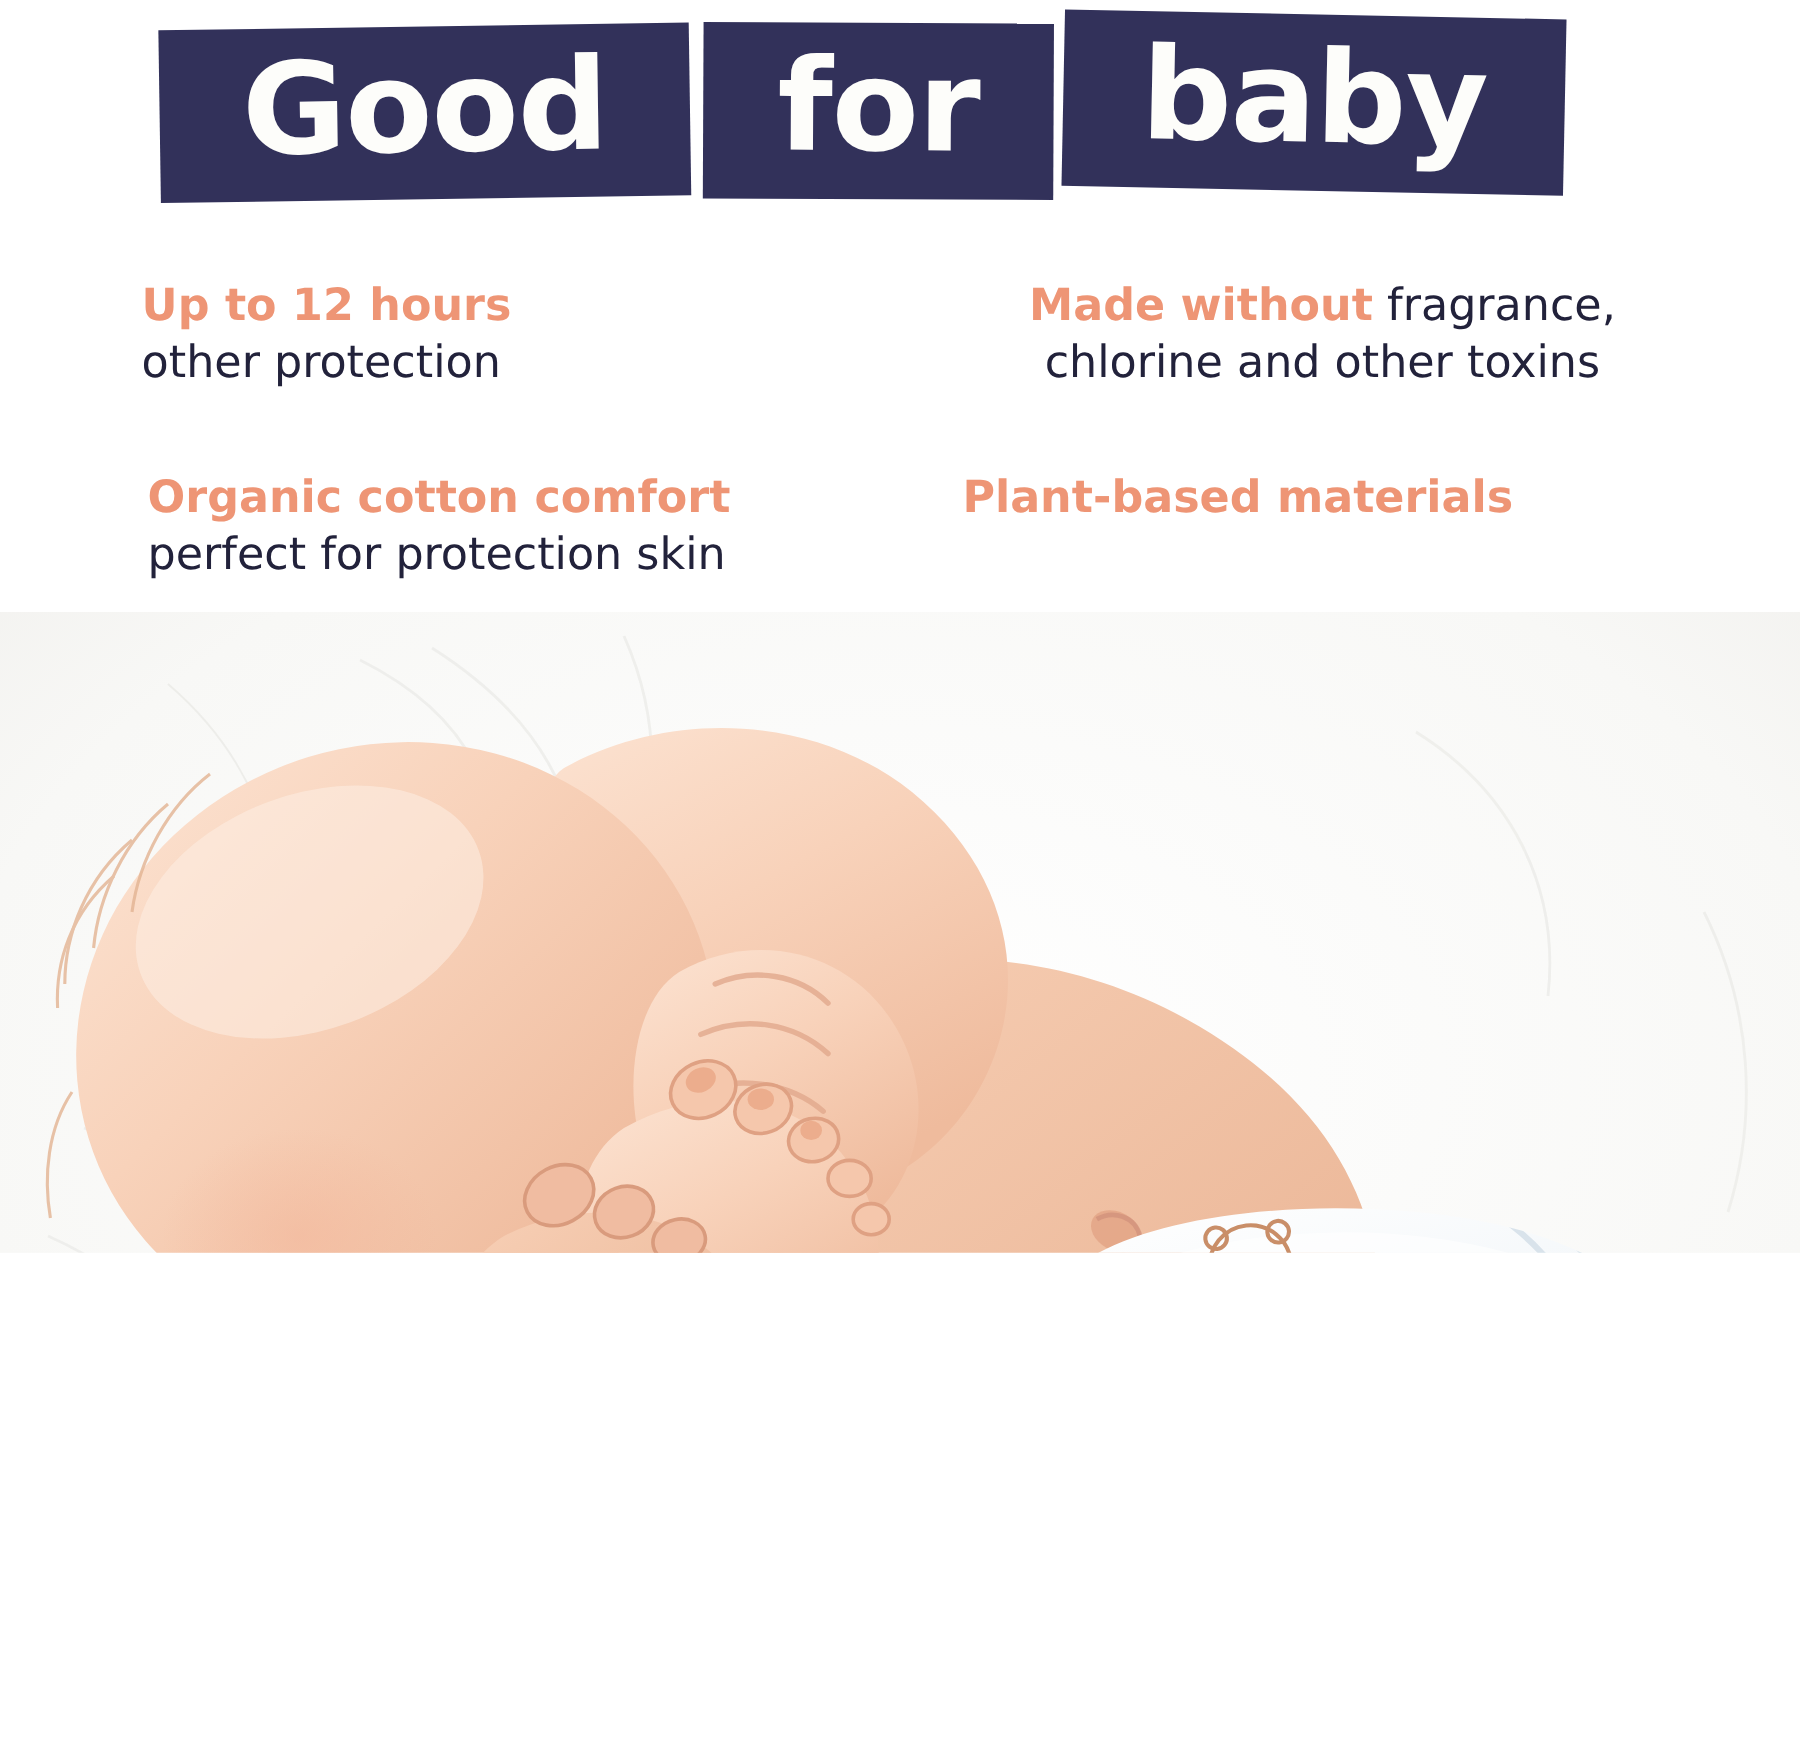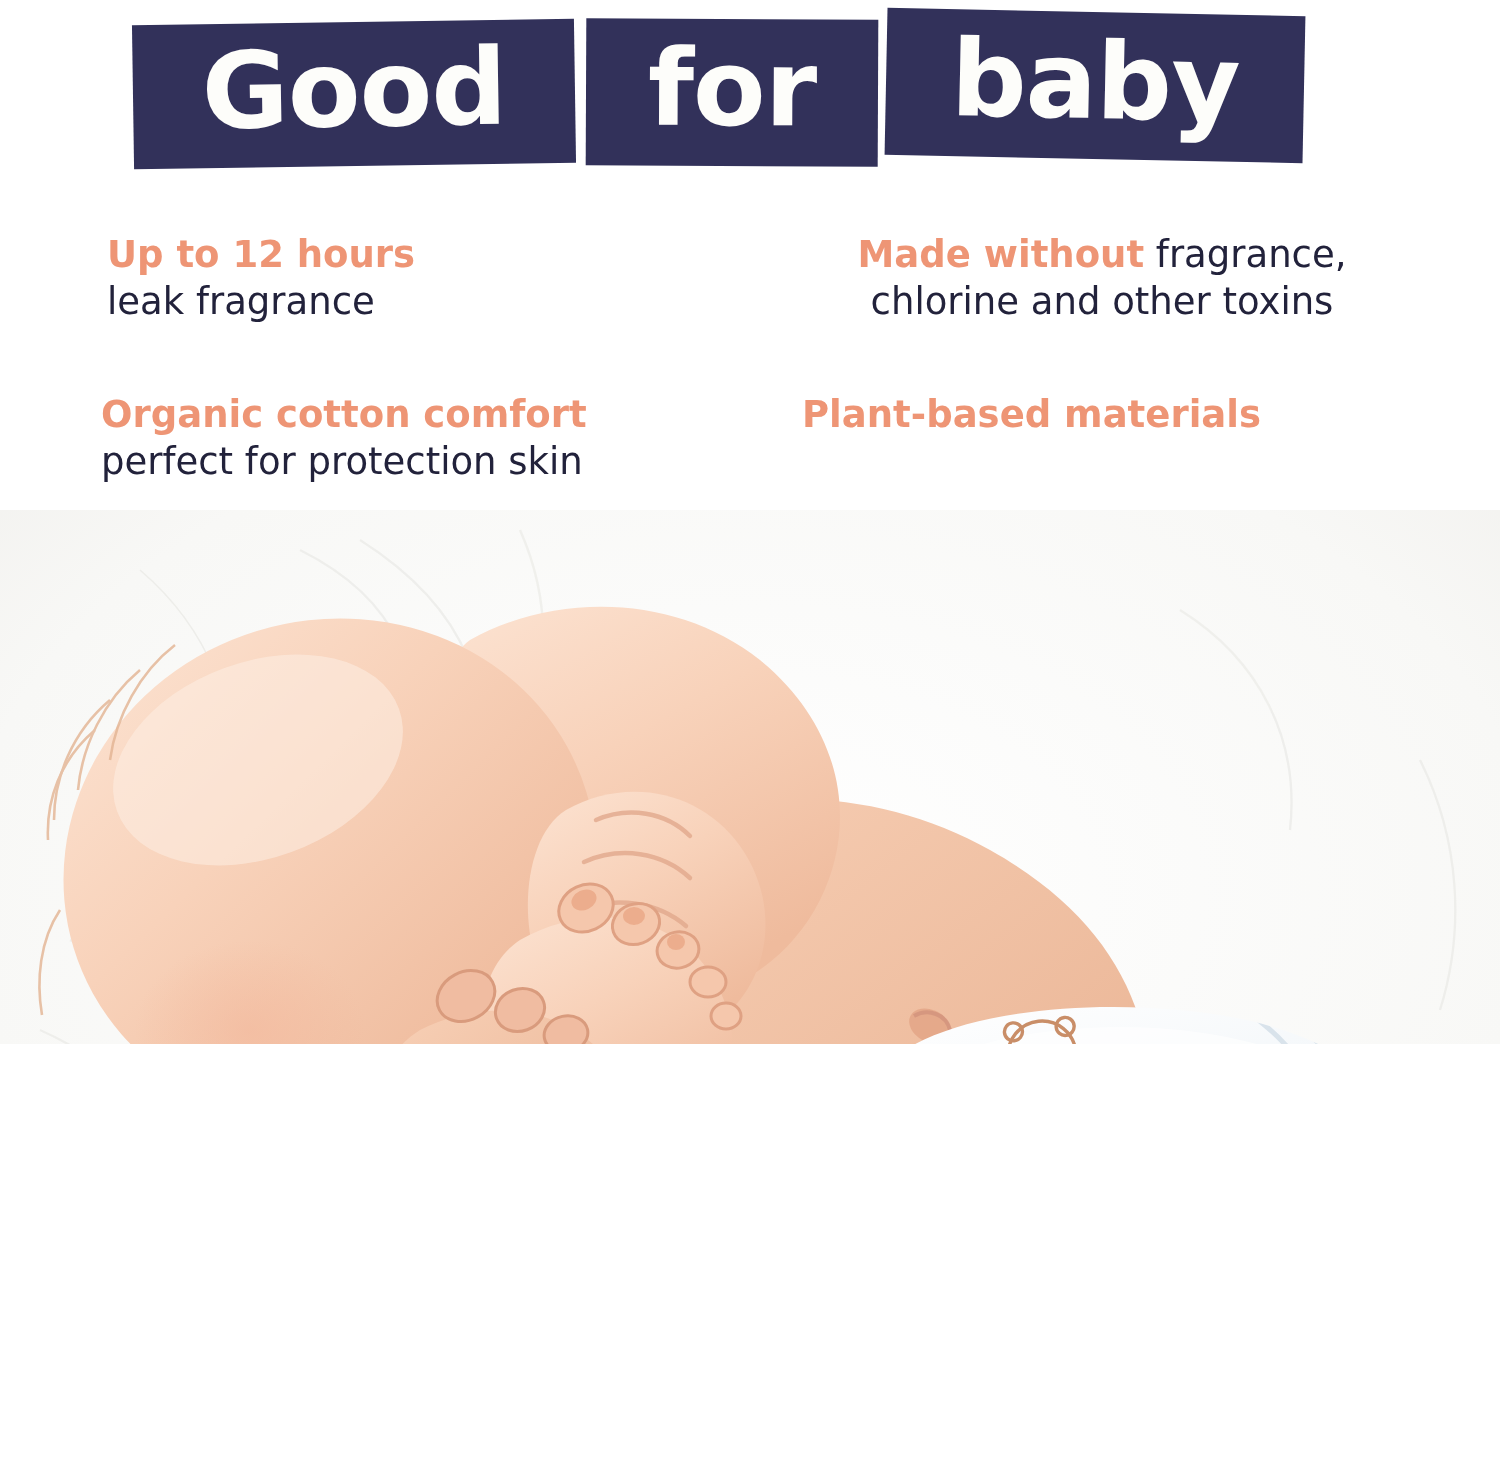--- a/index.html
+++ b/index.html
@@ -85,23 +85,23 @@
     line-height: 1.28;
     color: #22223B;
     font-weight: 400;
   }
 
   .feature .hi {
     color: #EE9575;
     font-weight: bold;
   }
 
-  #feat-0 { left: 107px; top: 16px;  width: 600px; }
+  #feat-0 { left: 118px; top: 16px;  width: 600px; }
   #feat-1 { left: 802px; top: 16px;  width: 600px; text-align: center; }
-  #feat-2 { left: 101px; top: 176px; width: 620px; }
+  #feat-2 { left: 123px; top: 176px; width: 620px; }
   #feat-3 { left: 802px; top: 176px; width: 600px; }
 
   
   #photo {
     position: absolute;
     left: 0; top: 510px;
     width: 1500px;
     height: 958px;
     overflow: hidden;
     background: #fbfbfa;
@@ -137,21 +137,21 @@
     </div>
     <div class="hl-box" id="hl-baby">
       <span class="hl-text">baby</span>
     </div>
   </div>
 
   <div id="features">
 
     <div class="feature" id="feat-0">
       <span class="hi">Up to 12 hours</span><br>
-      <span class="rest"> leak fragrance</span>
+      <span class="rest"> other protection</span>
     </div>
 
     <div class="feature" id="feat-1">
       <span class="hi">Made without</span><span class="rest"> fragrance, chlorine and other toxins</span>
     </div>
 
     <div class="feature" id="feat-2">
       <span class="hi">Organic cotton comfort</span><br>
       <span class="rest"> perfect for protection skin</span>
     </div>

